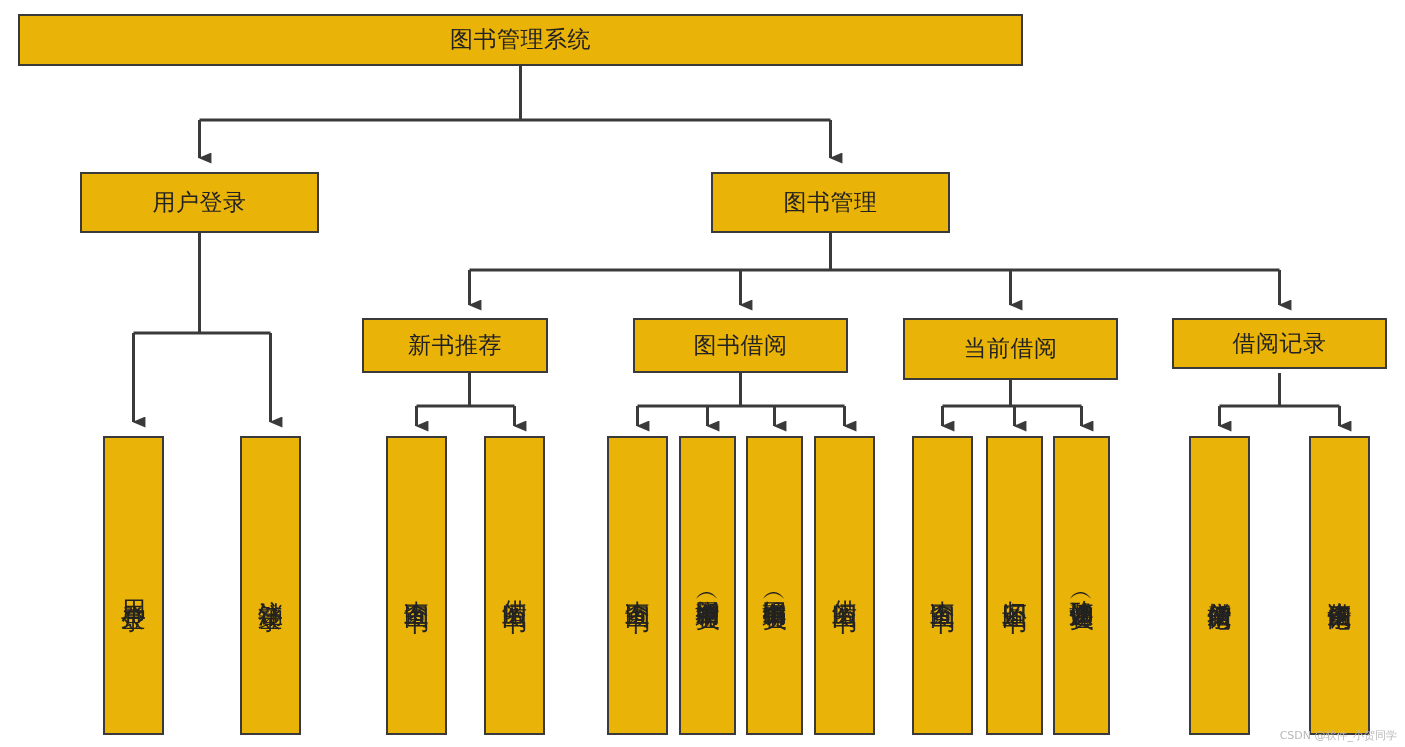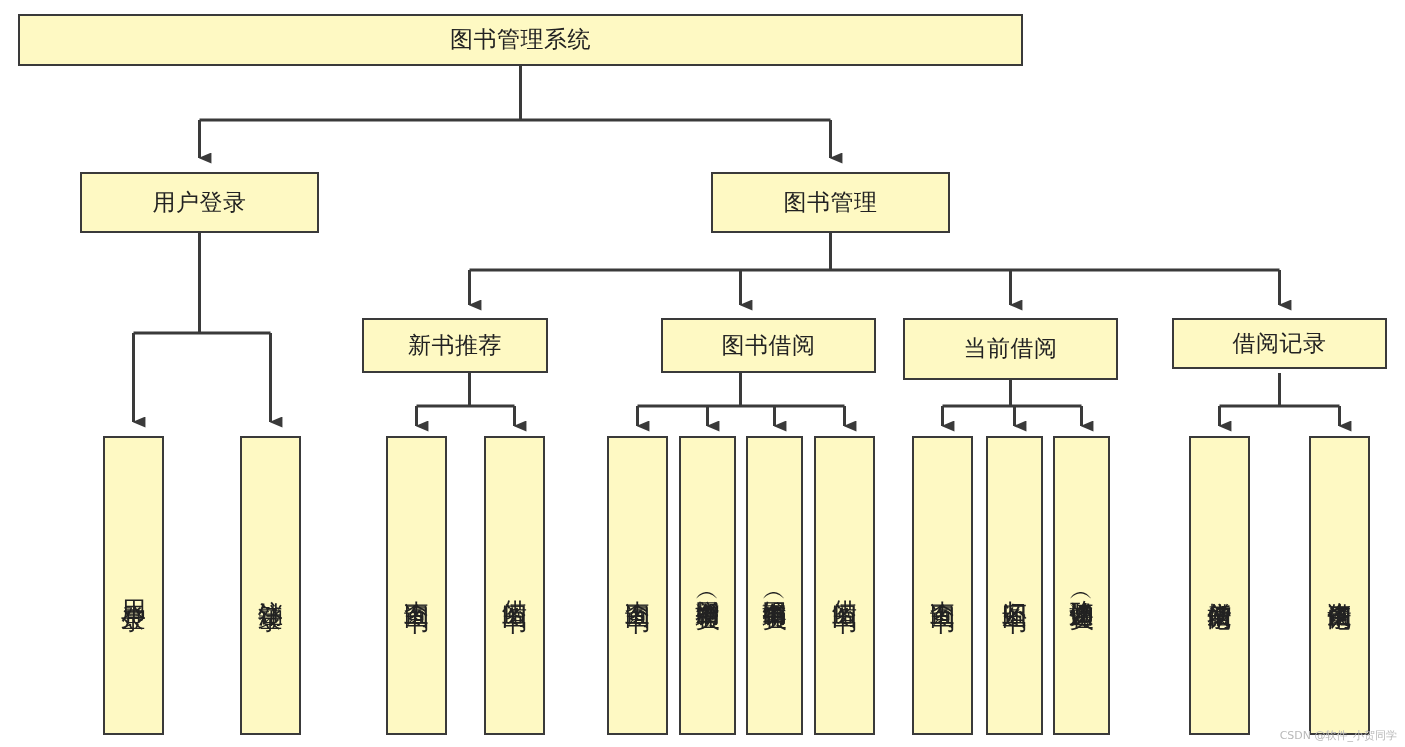--- a/index.html
+++ b/index.html
@@ -19,21 +19,21 @@
     position: absolute;
     left: 0;
     top: 0;
     width: 1405px;
     height: 747px;
     pointer-events: none;
   }
   .node {
     position: absolute;
     box-sizing: border-box;
-    background: #fef9c3;
+    background: #eab308;
     border: 2.5px solid #3a3a3a;
     display: flex;
     align-items: center;
     justify-content: center;
     overflow: hidden;
   }
   .node-label {
     color: #222222;
     letter-spacing: 0.5px;
     text-align: center;
@@ -134,21 +134,21 @@
   <div class="node horiz" style="left:80px; top:172px; width:239px; height:61px;">
     <span class="node-label">用户登录</span>
   </div>
   <div class="node horiz" style="left:711px; top:172px; width:239px; height:61px;">
     <span class="node-label">图书管理</span>
   </div>
 
   <div class="node horiz" style="left:362px; top:318px; width:186px; height:55px;">
     <span class="node-label">新书推荐</span>
   </div>
-  <div class="node horiz" style="left:633px; top:318px; width:215px; height:55px;margin-left:28px;">
+  <div class="node horiz" style="left:633px; top:318px; width:215px; height:55px;">
     <span class="node-label">图书借阅</span>
   </div>
   <div class="node horiz" style="left:903px; top:318px; width:215px; height:62px;">
     <span class="node-label">当前借阅</span>
   </div>
   <div class="node horiz" style="left:1172px; top:318px; width:215px; height:51px;">
     <span class="node-label">借阅记录</span>
   </div>
 
   <div class="node vert" style="left:103px; top:436px; width:61px; height:299px;">

